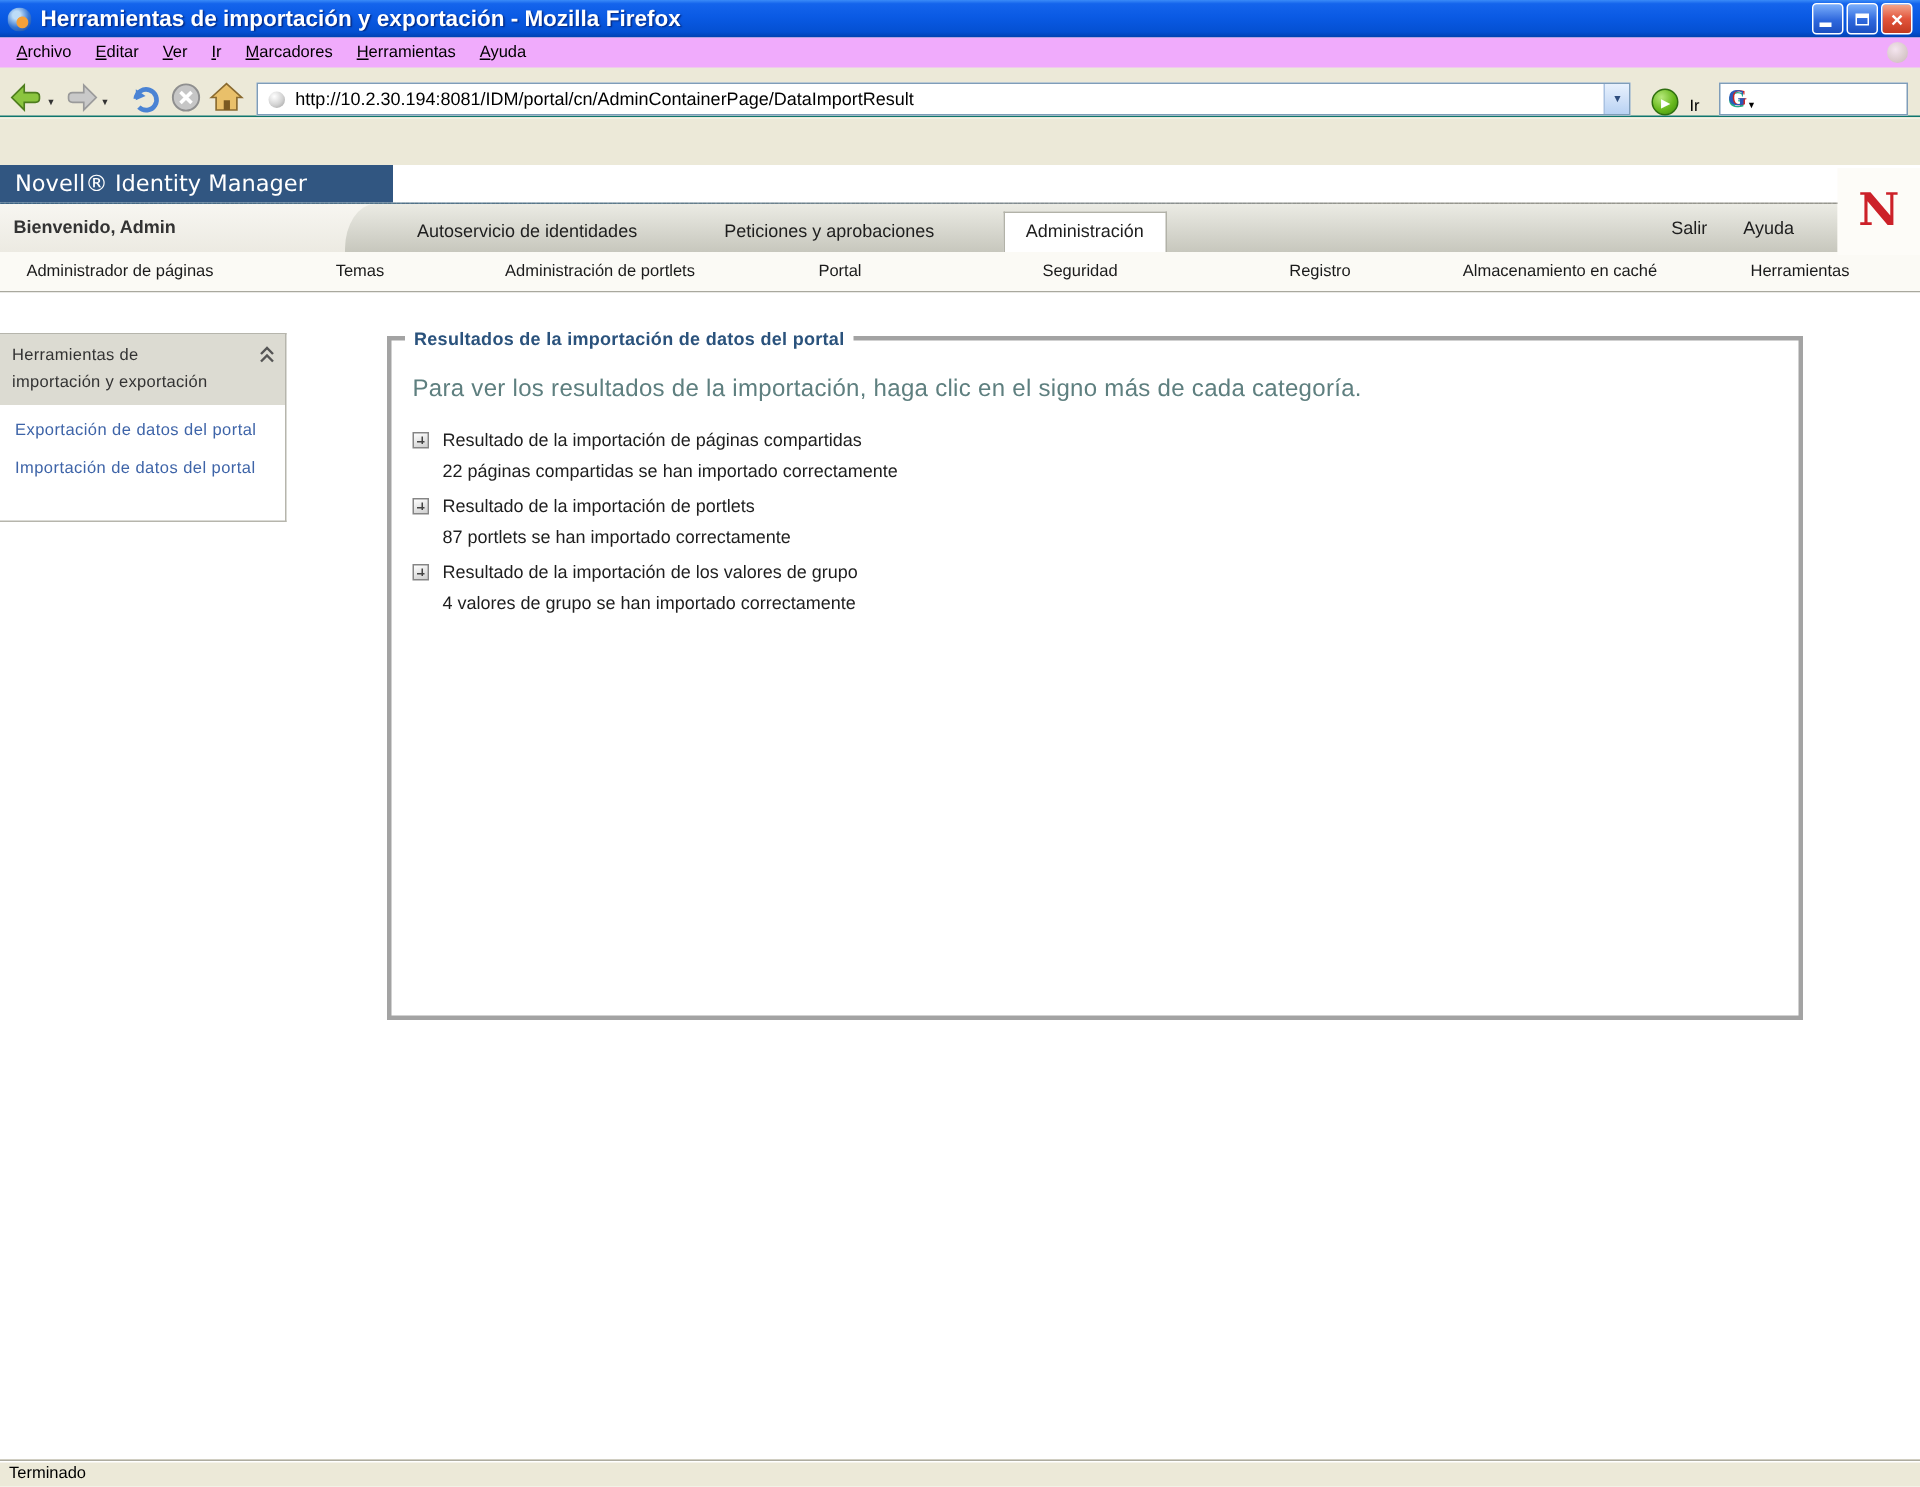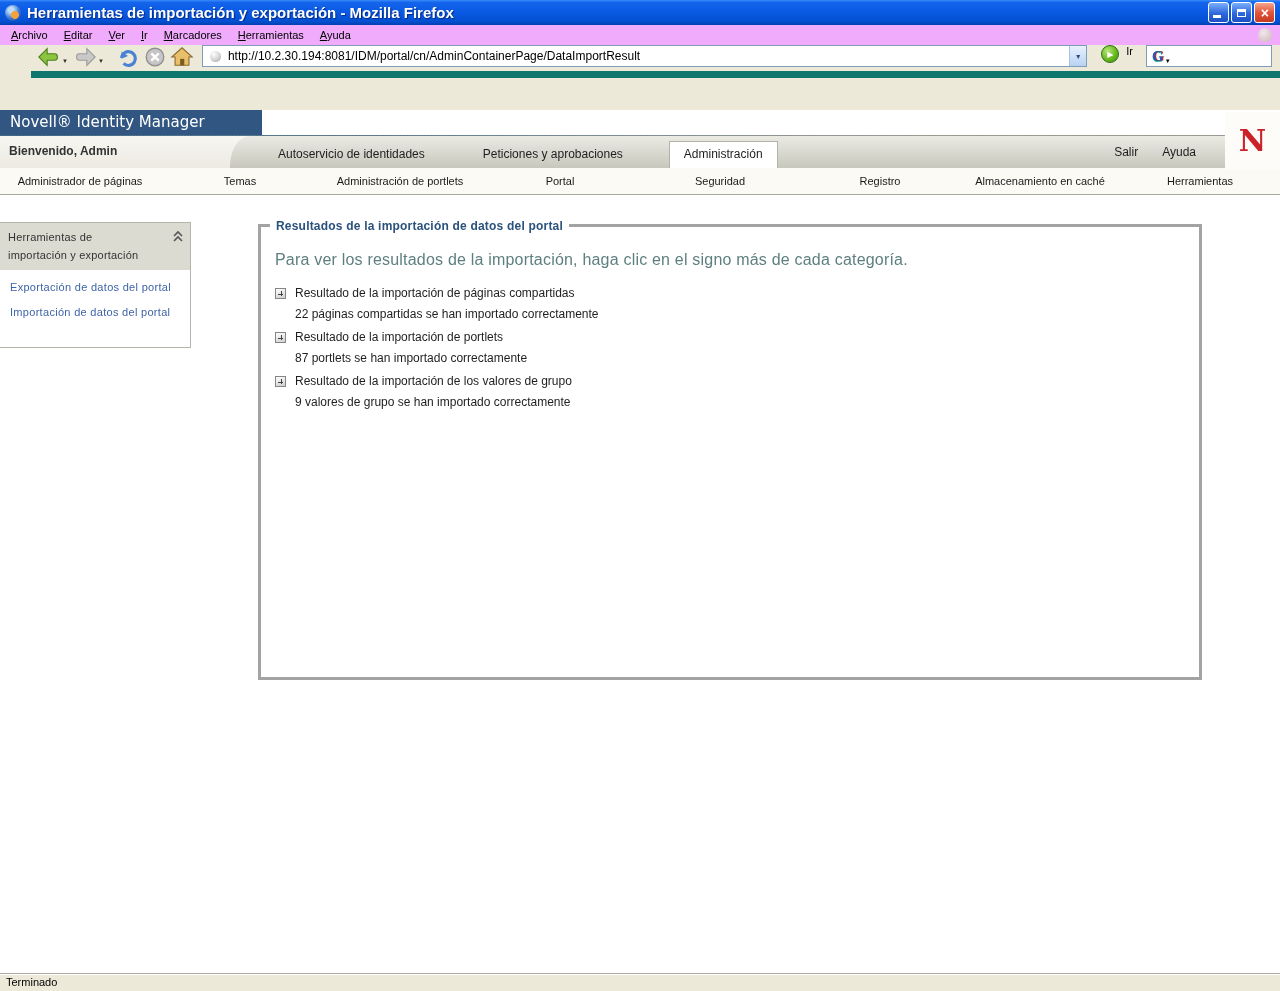--- a/index.html
+++ b/index.html
@@ -24,22 +24,22 @@
   .glyph-close::before { content:"×"; }
 
   
   .menubar { height:20px; background:#f0abfc; display:flex; align-items:center; padding-left:3px; position:relative; }
   .menu-item { font-size:11px; color:#000; padding:3px 8px; cursor:default; }
   .menu-item::first-letter { text-decoration:underline; }
   .throbber { position:absolute; right:8px; top:3px; width:14px; height:14px; border-radius:50%;
               background:radial-gradient(circle at 40% 35%, #f6f4ec, #cfccba 70%, #b8b4a0); opacity:.8; }
 
   
-  .toolbar { height:33px; display:flex; align-items:flex-start; padding:0 6px; gap:3px;
-             border-bottom:7px solid #0f766e;margin-left:31px; }
+  .toolbar { height:33px; display:flex; align-items:flex-end; padding:0 6px; gap:3px;
+             border-bottom:1px solid #0f766e; }
   .tool-group { display:flex; align-items:center; }
   .dd-arrow { font-size:6px; color:#333; margin:8px 2px 0 1px; }
   .dd-arrow::before { content:"▼"; }
   .tb-icon { display:block; }
   .tool-sep { width:4px; }
 
   .url-bar { flex:1; height:22px; background:#fff; border:1px solid #7f9db9; display:flex; align-items:center; margin:0 5px; }
   .site-icon { width:11px; height:11px; border-radius:50%; margin:0 7px;
                background:radial-gradient(circle at 35% 30%, #fff, #d2d2d2 55%, #9a9a9a); }
   .url-text { flex:1; font-size:12px; color:#000; white-space:nowrap; overflow:hidden; }
@@ -269,21 +269,21 @@
             <span class="result-title">Resultado de la importación de portlets</span>
           </div>
           <div class="result-detail">87 portlets se han importado correctamente</div>
         </div>
 
         <div class="result-item">
           <div class="result-title-row">
             <span class="plus-box"></span>
             <span class="result-title">Resultado de la importación de los valores de grupo</span>
           </div>
-          <div class="result-detail">9 valores de grupo se han importado correctamente</div>
+          <div class="result-detail">4 valores de grupo se han importado correctamente</div>
         </div>
 
       </div>
     </div>
 
   </div>
 </div>
 
 <div class="statusbar">
   <span>Terminado</span>

